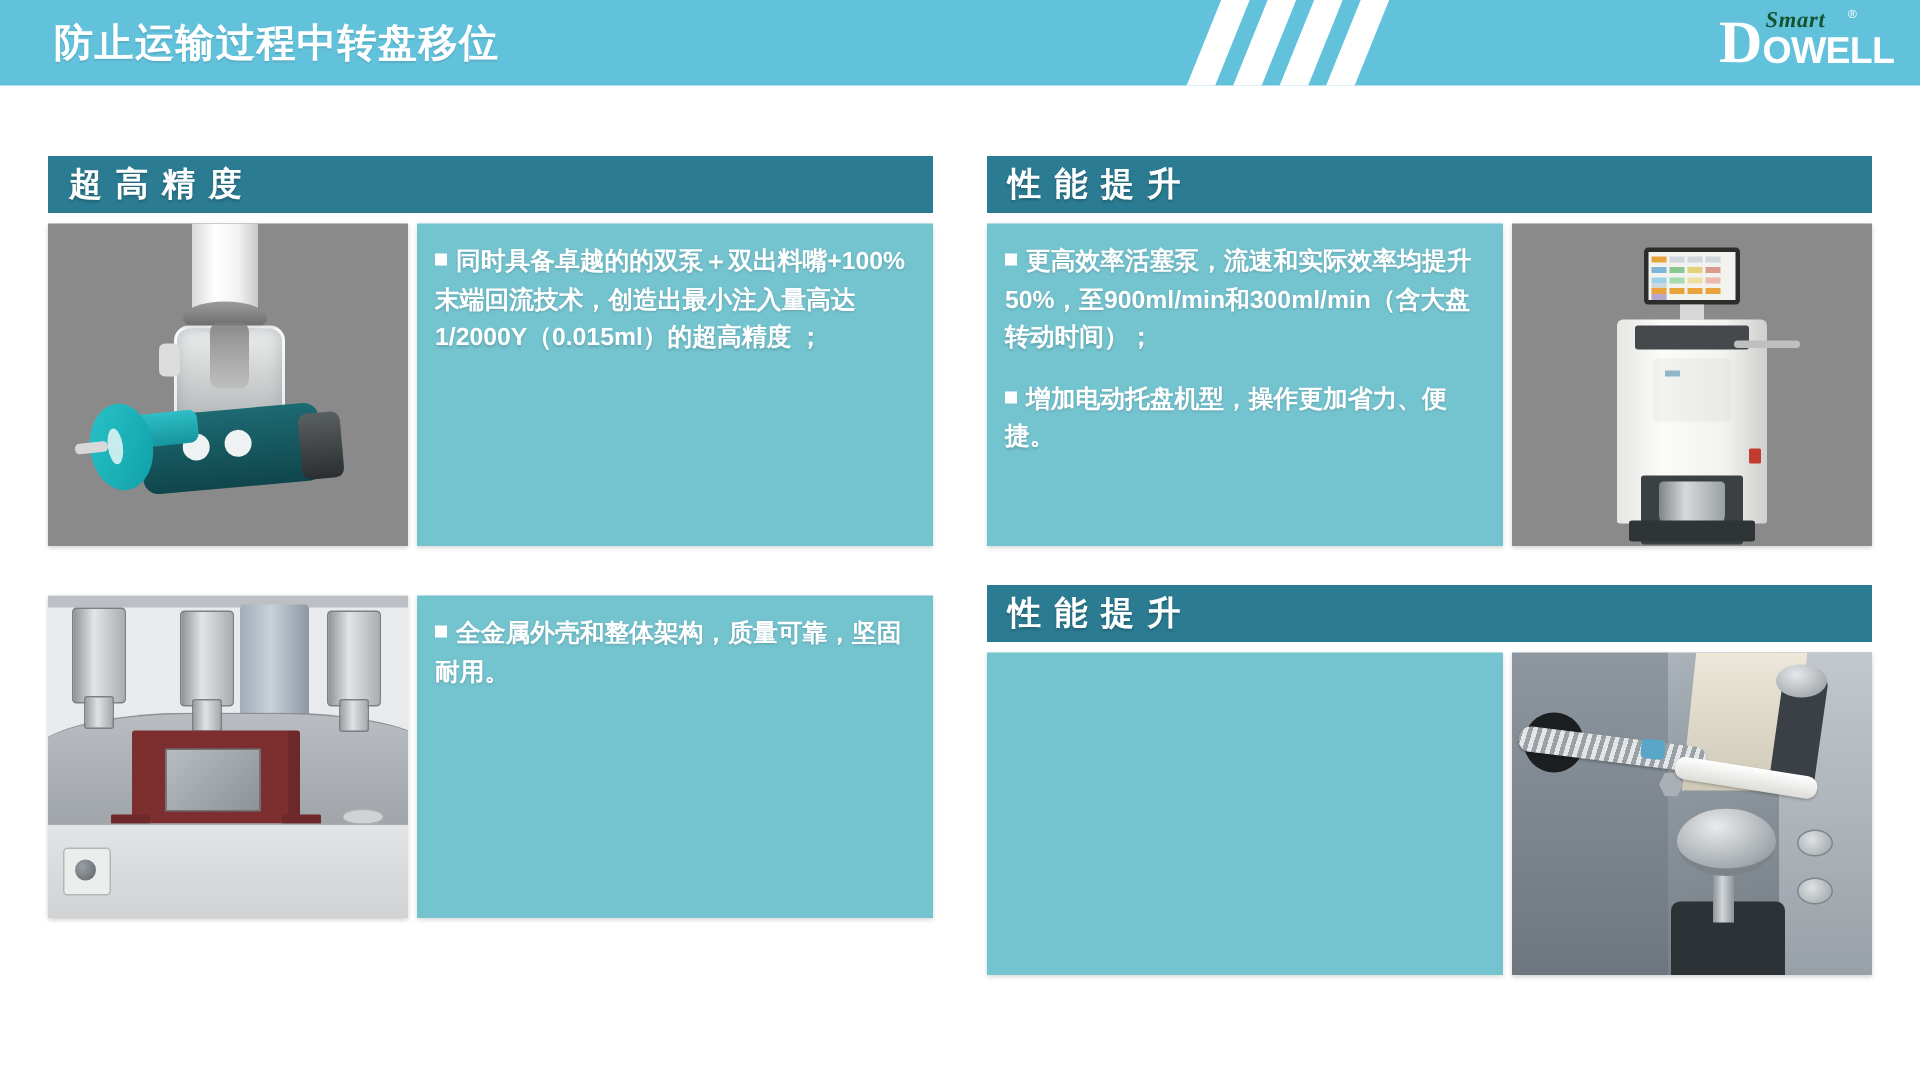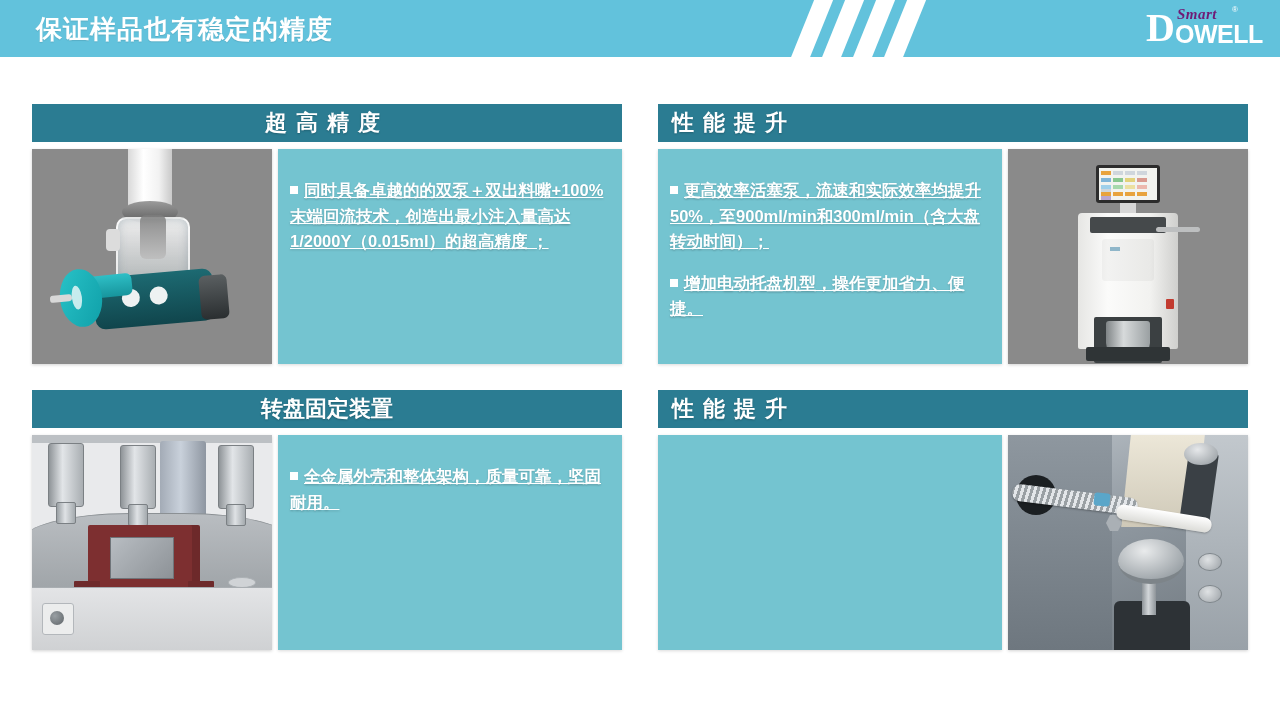--- a/index.html
+++ b/index.html
@@ -70,21 +70,21 @@
   }
   .brand-smart {
     position: absolute;
     left: 33px; top: 3px;
     font-family: "Liberation Serif", "DejaVu Serif", serif;
     font-style: italic;
     font-weight: bold;
     font-size: 15px;
     line-height: 15px;
     letter-spacing: .5px;
-    color: #701a75;
+    color: #14532d;
   }
   .brand-reg {
     position: absolute;
     left: 88px; top: 1px;
     font-size: 8px;
     color: #ffffff;
   }
   .brand-owell {
     position: absolute;
     left: 31px; top: 18px;
@@ -105,21 +105,21 @@
     background: #2b7c92;
     color: #ffffff;
     font-size: 22px;
     font-weight: bold;
     display: flex;
     align-items: center;
     box-sizing: border-box;
     padding: 0 14px;
     text-shadow: 0 1px 2px rgba(0,0,0,.22);
   }
-  .panel-head.align-left  { justify-content: center; }
+  .panel-head.align-left  { justify-content: flex-start; }
   .panel-head.align-right { justify-content: flex-start; }
   .panel-head .spaced { letter-spacing: 9px; }
   .panel-head .tight  { letter-spacing: 0px; }
 
   .panel-body {
     margin-top: 7px;
     display: flex;
     gap: 6px;
     height: 215px;
   }
@@ -140,21 +140,21 @@
     box-sizing: border-box;
     padding: 13px 12px 10px 12px;
     color: #ffffff;
     font-size: 16.5px;
     font-weight: bold;
     line-height: 1.55;
     text-shadow: 0 1px 2px rgba(0,0,0,.18);
     box-shadow: 0 1px 3px rgba(0,0,0,.15);
     overflow: hidden;
   }
-  .textbox p { margin: 16px 0 15px 0; text-decoration: underline; }
+  .textbox p { margin: 0 0 15px 0; }
   .textbox p:last-child { margin-bottom: 0; }
   .bullet-sq {
     display: inline-block;
     width: 8px; height: 8px;
     background: #ffffff;
     margin-right: 6px;
     vertical-align: 2px;
   }
 
   
@@ -551,21 +551,21 @@
     left: 8px; top: 40px;
     width: 40px; height: 40px;
     border-radius: 50%;
     background: #1b1f22;
   }
 </style>
 </head>
 <body>
 
 <div class="header">
-  <div class="header-title">保证样品也有稳定的精度</div>
+  <div class="header-title">防止运输过程中转盘移位</div>
   <div class="header-stripes">
     <span></span>
       <span></span>
       <span></span>
       <span></span>
   </div>
   <div class="brand-logo">
     <span class="brand-d">D</span>
     <span class="brand-smart">Smart</span>
     <span class="brand-reg">®</span>
@@ -623,23 +623,20 @@
       <div class="mach-handle"></div>
       <div class="mach-bay">
           <div class="mach-can"></div>
         </div>
       <div class="mach-base"></div>
     </div>
   </div>
 </div>
 
 <div class="panel" style="left:32px; top:390px; width:590px;">
-  <div class="panel-head align-left">
-    <span class="tight">转盘固定装置</span>
-  </div>
   <div class="panel-body">
     <div class="photo img-cad">
       <div class="cad-topband"></div>
       <div class="cad-drum"></div>
       <div class="cad-plate"></div>
       <div class="cyl cyl-1"></div>
       <div class="cyl cyl-2"></div>
       <div class="cyl cyl-3"></div>
       <div class="cad-hole"></div>
       <div class="cad-bracket">

